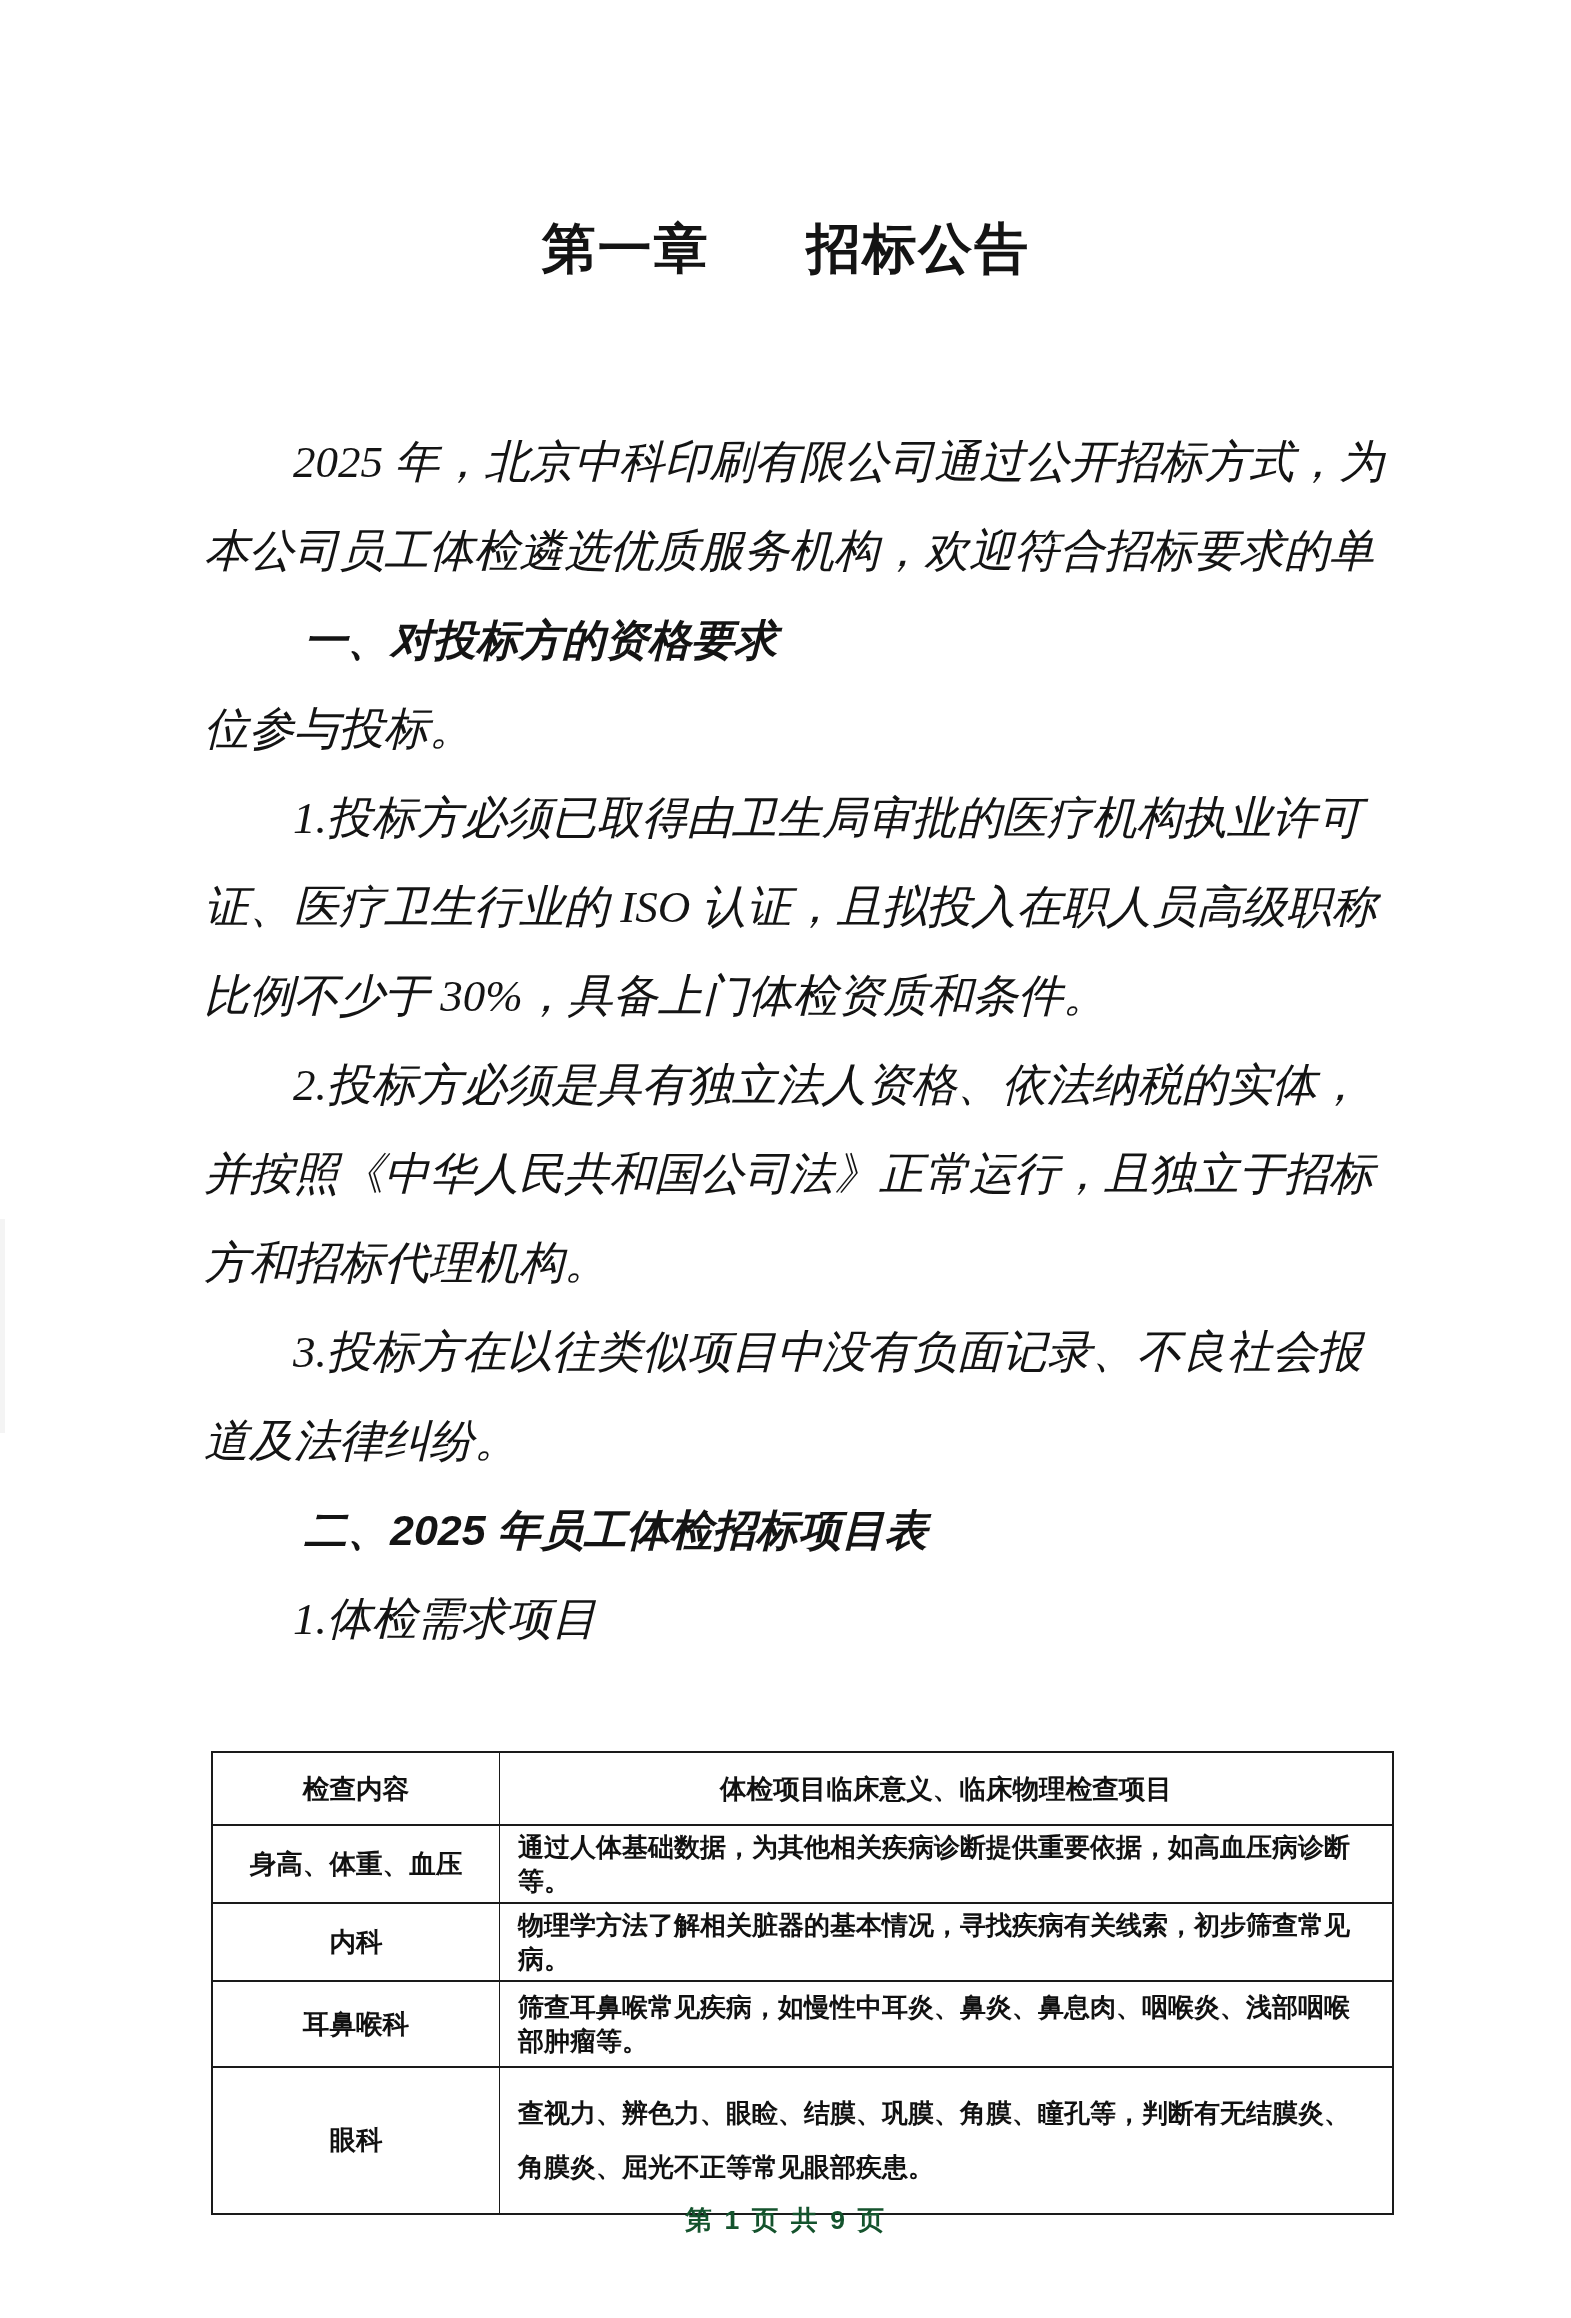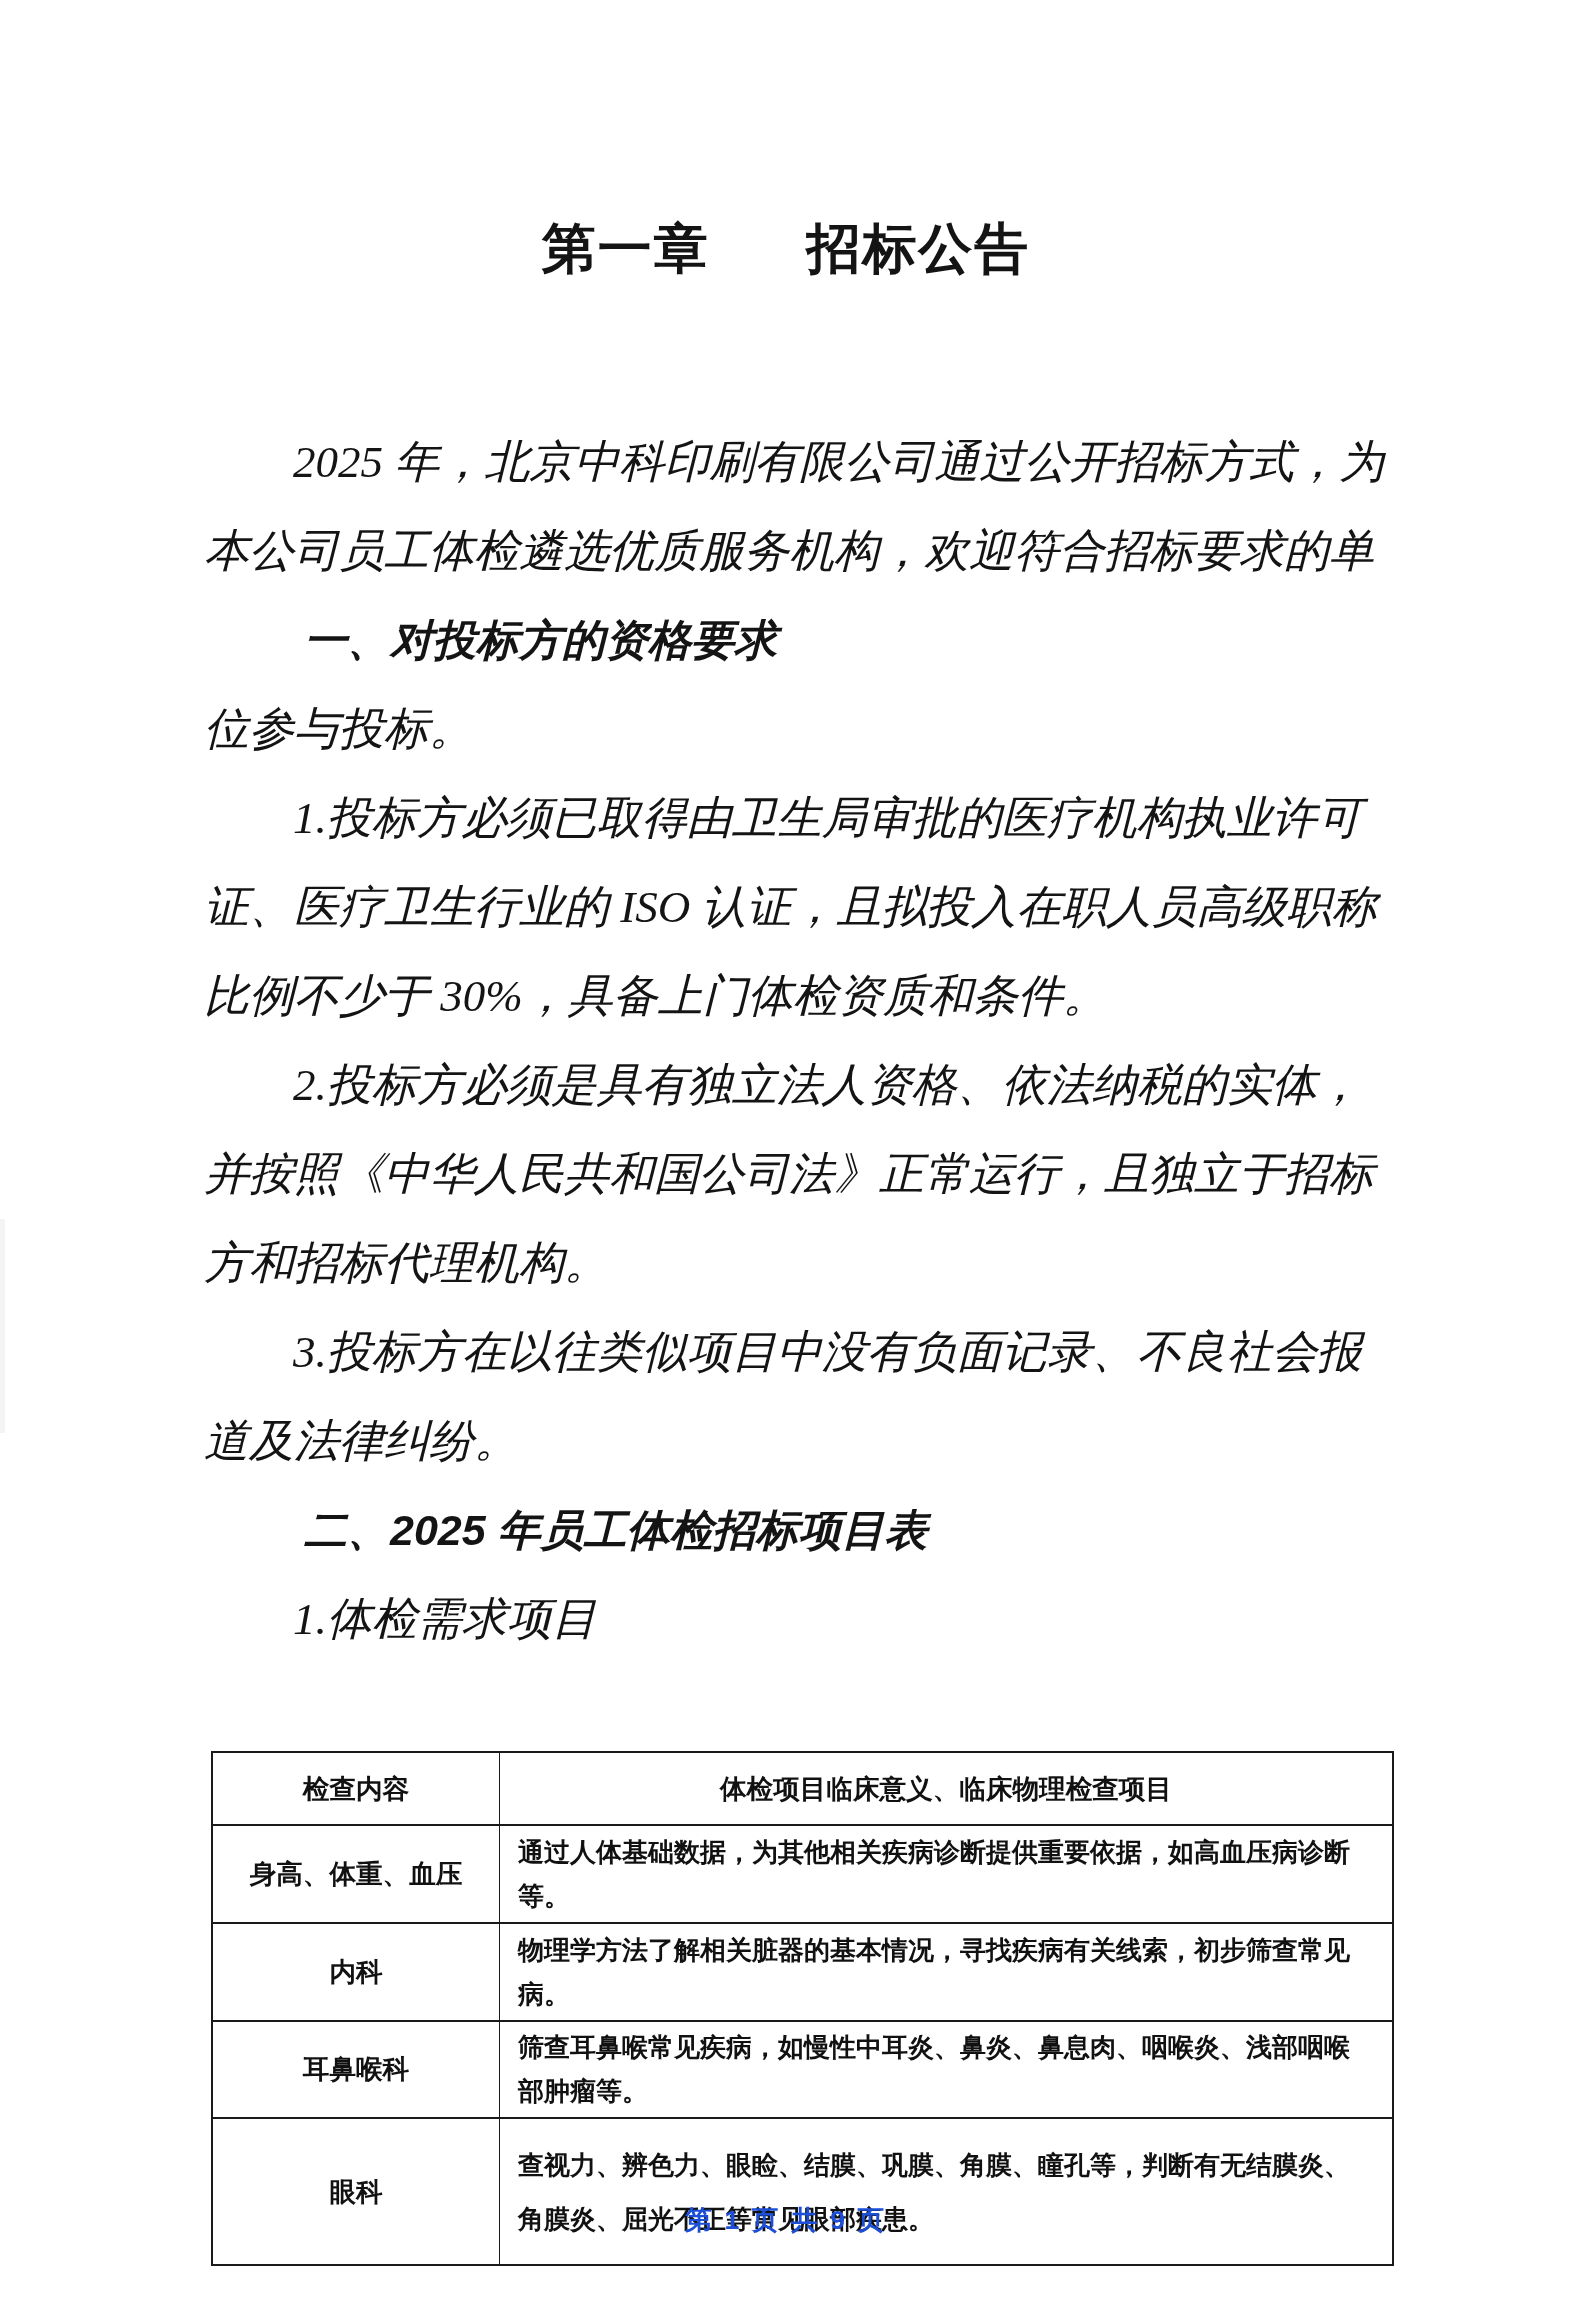--- a/index.html
+++ b/index.html
@@ -78,21 +78,21 @@
     text-align: center;
     vertical-align: middle;
     font-size: 26.6px;
     line-height: 38px;
     padding: 2.6px 6.5px;
   }
   .exam-table td.td-desc {
     text-align: left;
     vertical-align: middle;
     font-size: 26px;
-    line-height: 44px;
+    line-height: 34px;
     padding: 3.9px 22px 3.9px 18px;
   }
   .exam-table td.th-cell {
     text-align: center;
     vertical-align: middle;
     font-size: 26.6px;
     padding: 2.6px 6.5px;
   }
   .row-header { height: 73px; }
   .row-basic  { height: 71px; margin-left: 36px; }
@@ -105,21 +105,21 @@
     position: absolute;
     top: 2203px;
     left: 0;
     width: 1572px;
     text-align: center;
     font-family: "Liberation Sans", sans-serif;
     font-weight: 600;
     font-size: 26.6px;
     line-height: 34px;
     letter-spacing: 2.6px;
-    color: #1d4ed8;
+    color: #14532d;
   }
   
   .scan-artifact {
     position: absolute;
     left: 0;
     top: 1219px;
     width: 5.2px;
     height: 214px;
     background: #ececec;
     opacity: 0.6;

